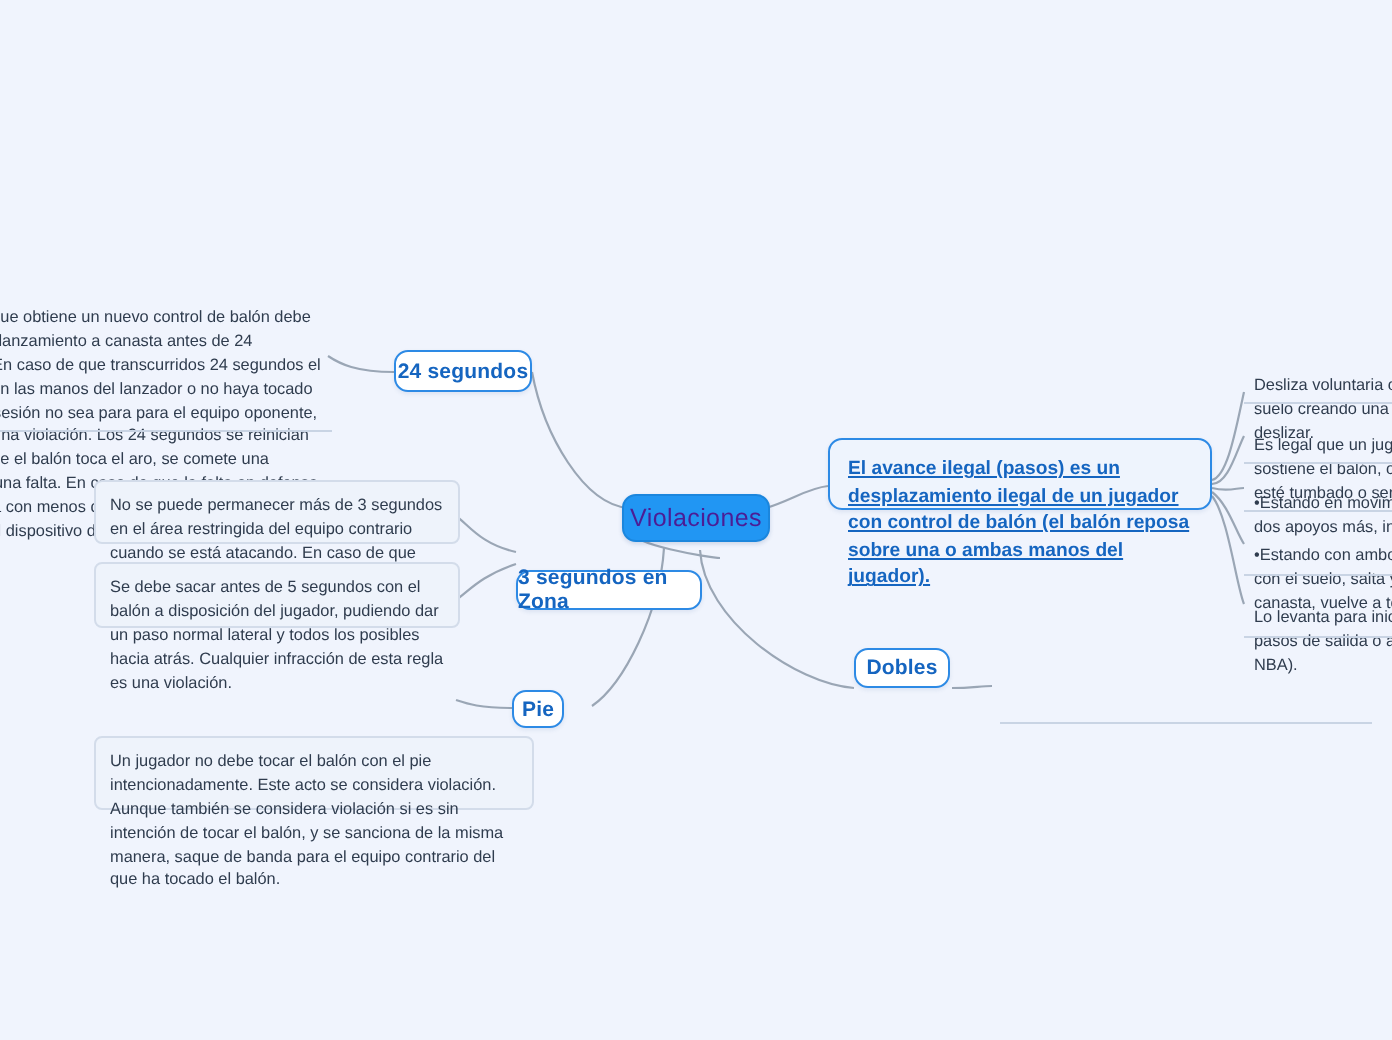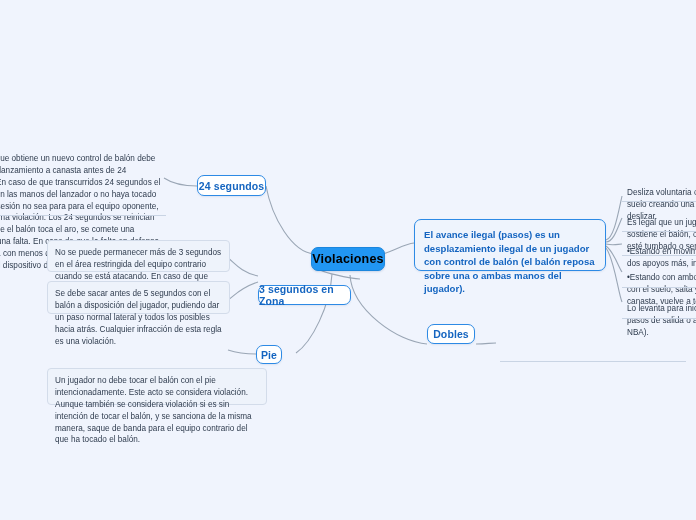--- a/index.html
+++ b/index.html
@@ -35,22 +35,22 @@
   .node {
     position: absolute;
     box-sizing: border-box;
   }
 
   
   .root-node {
     background: #2196f3;
     border: 1px solid #1b86dd;
     border-radius: 7px;
-    color: #000000;
-    font-weight: bold;
+    color: #4c1d95;
+    font-weight: normal;
     font-size: 12.5px;
     letter-spacing: .2px;
     display: flex;
     align-items: center;
     justify-content: center;
     box-shadow: 0 1px 2px rgba(40,80,140,.18);
   }
 
   
   .pill-node {
@@ -156,21 +156,21 @@
   </div>
 
   <div class="node pill-node" style="left:256px; top:345px; width:26px; height:19px;">
     <span>Pie</span>
   </div>
 
   <div class="node pill-node" style="left:427px; top:324px; width:48px; height:20px;">
     <span>Dobles</span>
   </div>
 
-  <div class="node callout-node" style="left:414px; top:219px; width:192px; height:52px;">
+  <div class="node callout-node" style="left:414px; top:219px; width:192px; height:36px;text-decoration:underline;">
     <span>El avance ilegal (pasos) es un desplazamiento ilegal de un jugador con control de balón (el balón reposa sobre una o ambas manos del jugador).</span>
   </div>
 
   <div class="node bare-note" style="left:-44px; top:153px; width:210px; height:62px;">
     <span>Un equipo que obtiene un nuevo control de balón debe efectuar un lanzamiento a canasta antes de 24 segundos. En caso de que transcurridos 24 segundos el balón siga en las manos del lanzador o no haya tocado aro y su posesión no sea para para el equipo oponente, se comete una violación. Los 24 segundos se reinician cada vez que el balón toca el aro, se comete una violación o una falta. En caso de que la falta en defensa se produzca con menos de 14 segundos de posesión restantes, el dispositivo de 24 se reinicia con 14 segundos.</span>
   </div>
   <div class="note-underline" style="left:-44px; top:215px; width:210px;"></div>
 
   <div class="node note-node" style="left:47px; top:240px; width:183px; height:32px;">
     <span>No se puede permanecer más de 3 segundos en el área restringida del equipo contrario cuando se está atacando. En caso de que estés defendiendo se puede estar en la zona el tiempo que quieras.</span>

